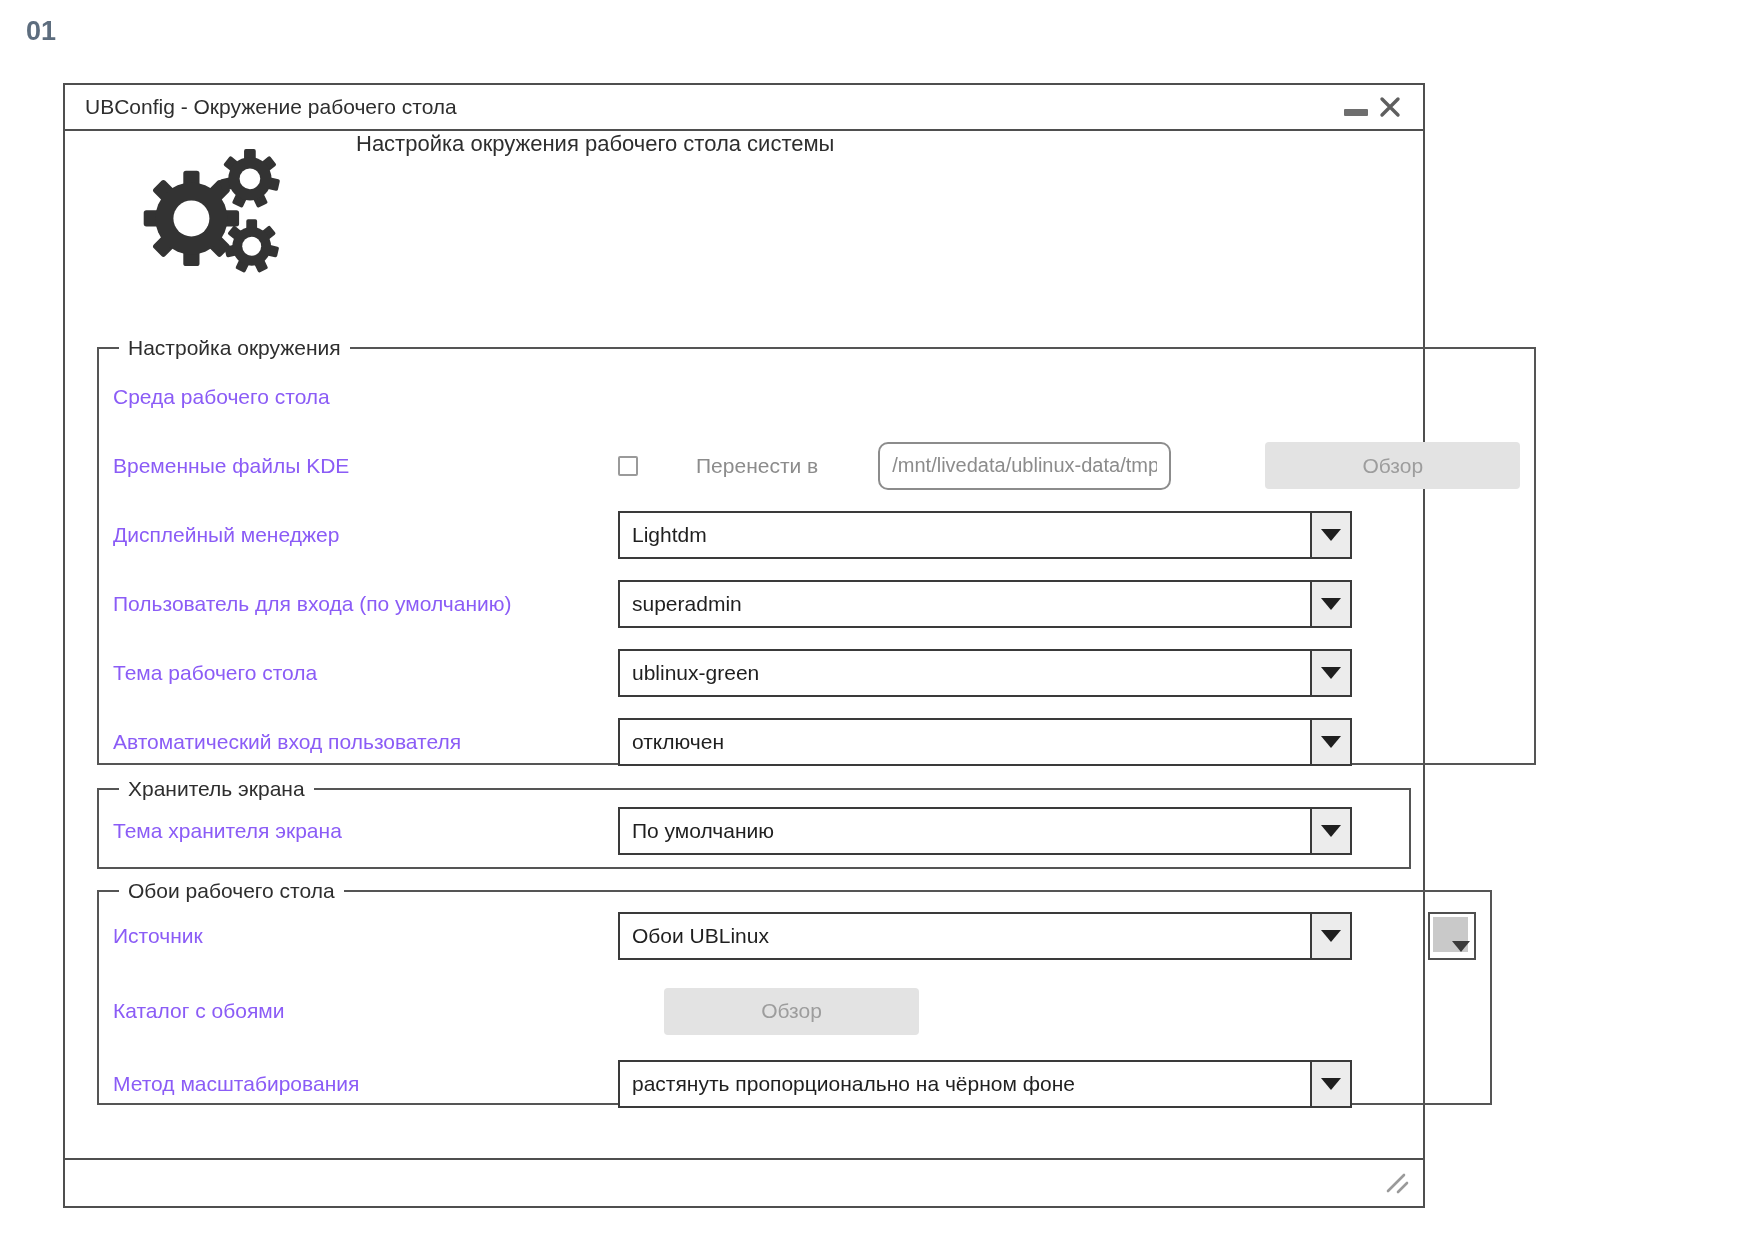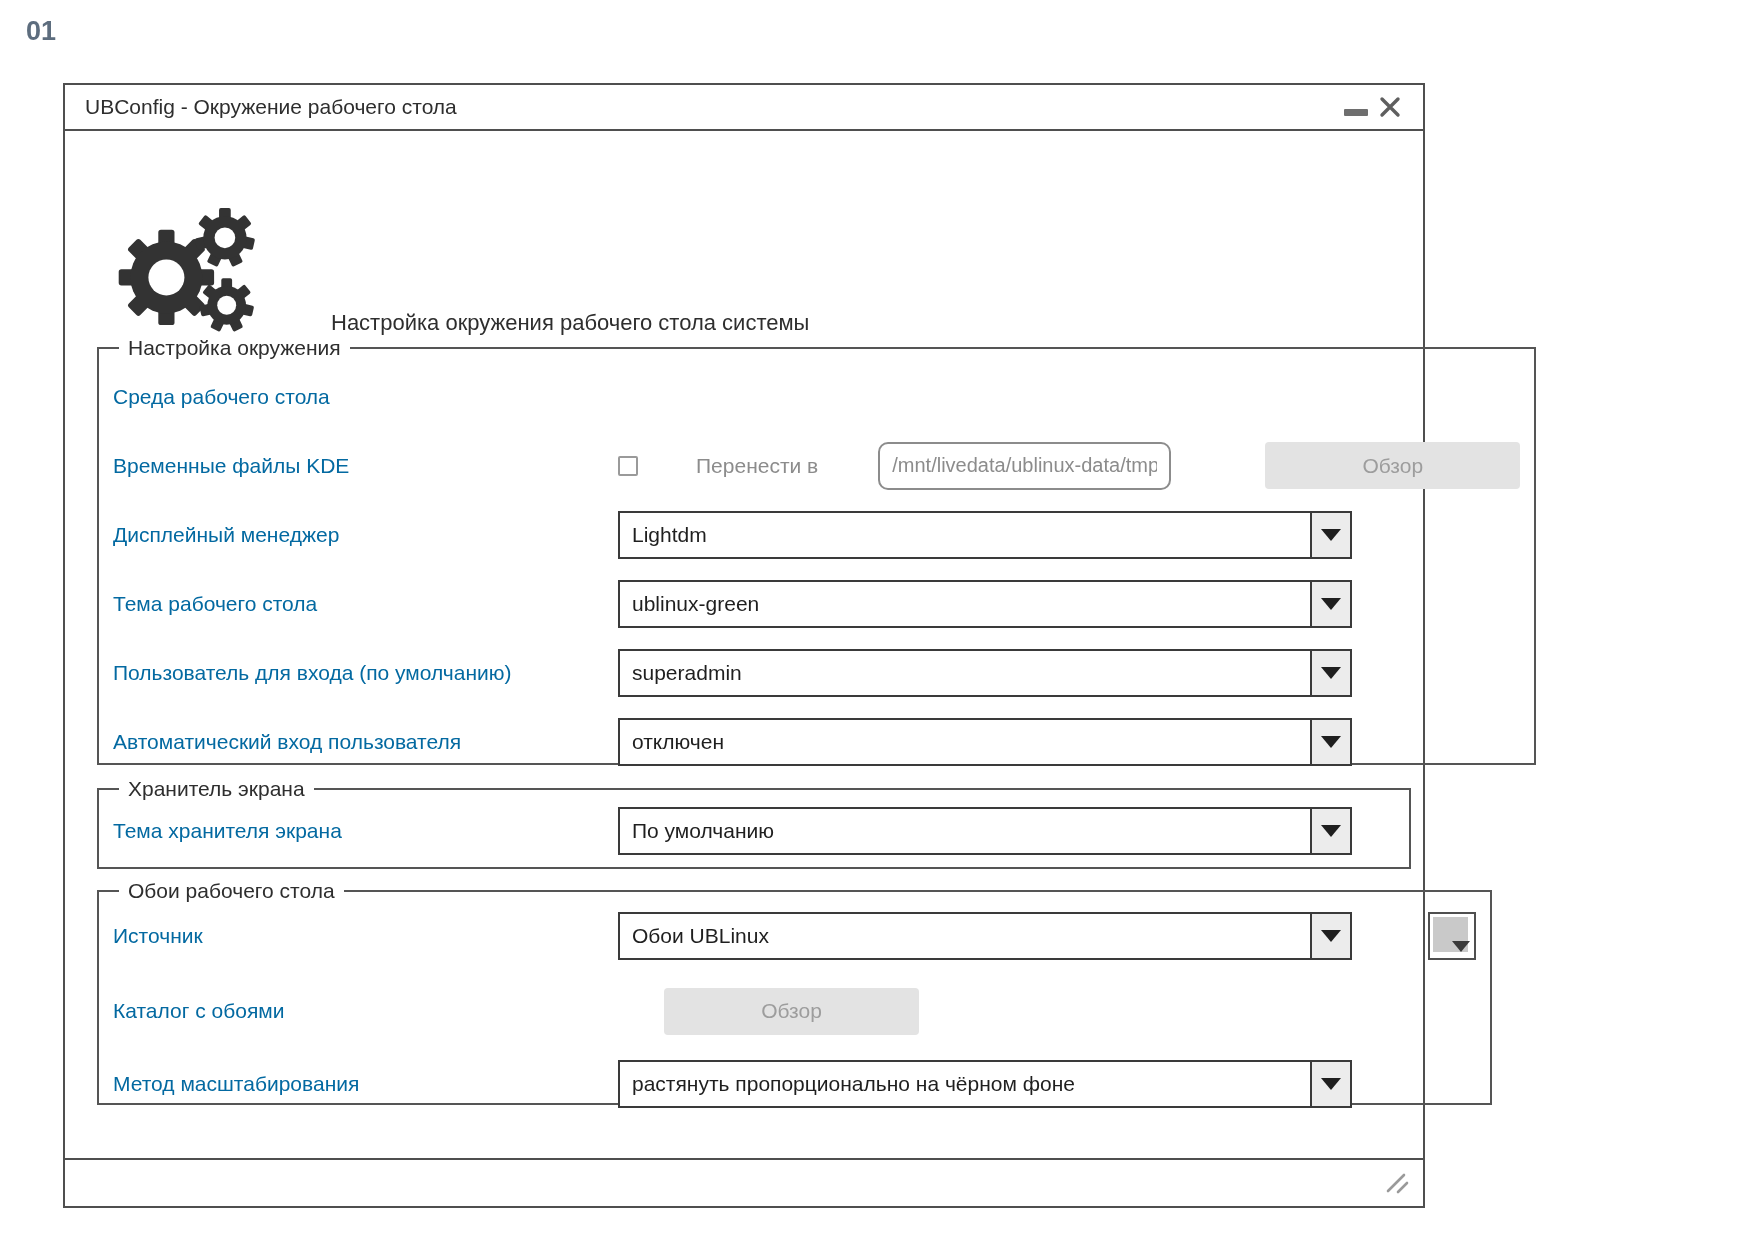--- a/index.html
+++ b/index.html
@@ -16,38 +16,38 @@
   
   .titlebar { height: 46px; border-bottom: 2px solid #4f4f4f; display: flex;
               align-items: center; padding: 0 16px 0 20px; }
   .titlebar .title { font-size: 21px; color: #2e2e2e; flex: 1; }
   .win-btn { display: flex; align-items: center; justify-content: center;
              width: 34px; height: 40px; cursor: default; }
   .min-dash { display: block; width: 24px; height: 7px; background: #6e6e6e;
               border-radius: 1px; margin-top: 10px; }
 
   
-  .header { display: flex; align-items: flex-end; height: 205px; padding-left: 42px; }
+  .header { display: flex; align-items: flex-start; height: 205px; padding-left: 67px; }
   .header-icon { width: 162px; height: 146px; flex: 0 0 auto; }
   .header-text { margin-left: 62px; font-size: 22px; color: #2e2e2e; }
 
   
   fieldset { border: 2px solid #555; margin: 0 12px 0 32px; padding: 2px 14px 8px 14px; }
   fieldset + fieldset { margin-top: 0; }
   legend { font-size: 21px; color: #2e2e2e; padding: 0 9px; margin-left: 6px; }
   .fs-env { height: 429px; }
   .fs-saver { margin-top: 12px; height: 92px; }
   .fs-wall { margin-top: 10px; height: 226px; }
 
   .row { display: grid; grid-template-columns: 505px 1fr; align-items: center; height: 69px; }
   .fs-saver .row { height: 56px; }
   .fs-wall .row-source { height: 62px; }
   .fs-wall .row-dir { height: 88px; }
   .fs-wall .row-scale { height: 58px; }
-  .lbl { font-size: 21px; color: #0369a1; }
+  .lbl { font-size: 21px; color: #8b5cf6; }
 
   
   .combo { width: 734px; height: 48px; border: 2px solid #3a3a3a; display: flex;
            background: #fff; }
   .combo-val { flex: 1; display: flex; align-items: center; padding: 0 12px;
                font-size: 21px; color: #1f1f1f; white-space: nowrap; overflow: hidden; }
   .combo-btn { width: 40px; background: #ececec; border-left: 2px solid #3a3a3a;
                display: flex; align-items: center; justify-content: center; }
   .tri { width: 0; height: 0; border-left: 10px solid transparent;
          border-right: 10px solid transparent; border-top: 12px solid #1f1f1f; }
@@ -162,33 +162,33 @@
         <span class="lbl">Дисплейный менеджер</span>
         <div class="combo">
           <span class="combo-val">Lightdm</span>
           <span class="combo-btn">
             <span class="tri"></span>
           </span>
         </div>
       </div>
 
       <div class="row">
+        <span class="lbl">Пользователь для входа (по умолчанию)</span>
+        <div class="combo">
+          <span class="combo-val">superadmin</span>
+          <span class="combo-btn">
+            <span class="tri"></span>
+          </span>
+        </div>
+      </div>
+
+      <div class="row">
         <span class="lbl">Тема рабочего стола</span>
         <div class="combo">
           <span class="combo-val">ublinux-green</span>
-          <span class="combo-btn">
-            <span class="tri"></span>
-          </span>
-        </div>
-      </div>
-
-      <div class="row">
-        <span class="lbl">Пользователь для входа (по умолчанию)</span>
-        <div class="combo">
-          <span class="combo-val">superadmin</span>
           <span class="combo-btn">
             <span class="tri"></span>
           </span>
         </div>
       </div>
 
       <div class="row">
         <span class="lbl">Автоматический вход пользователя</span>
         <div class="combo">
           <span class="combo-val">отключен</span>

